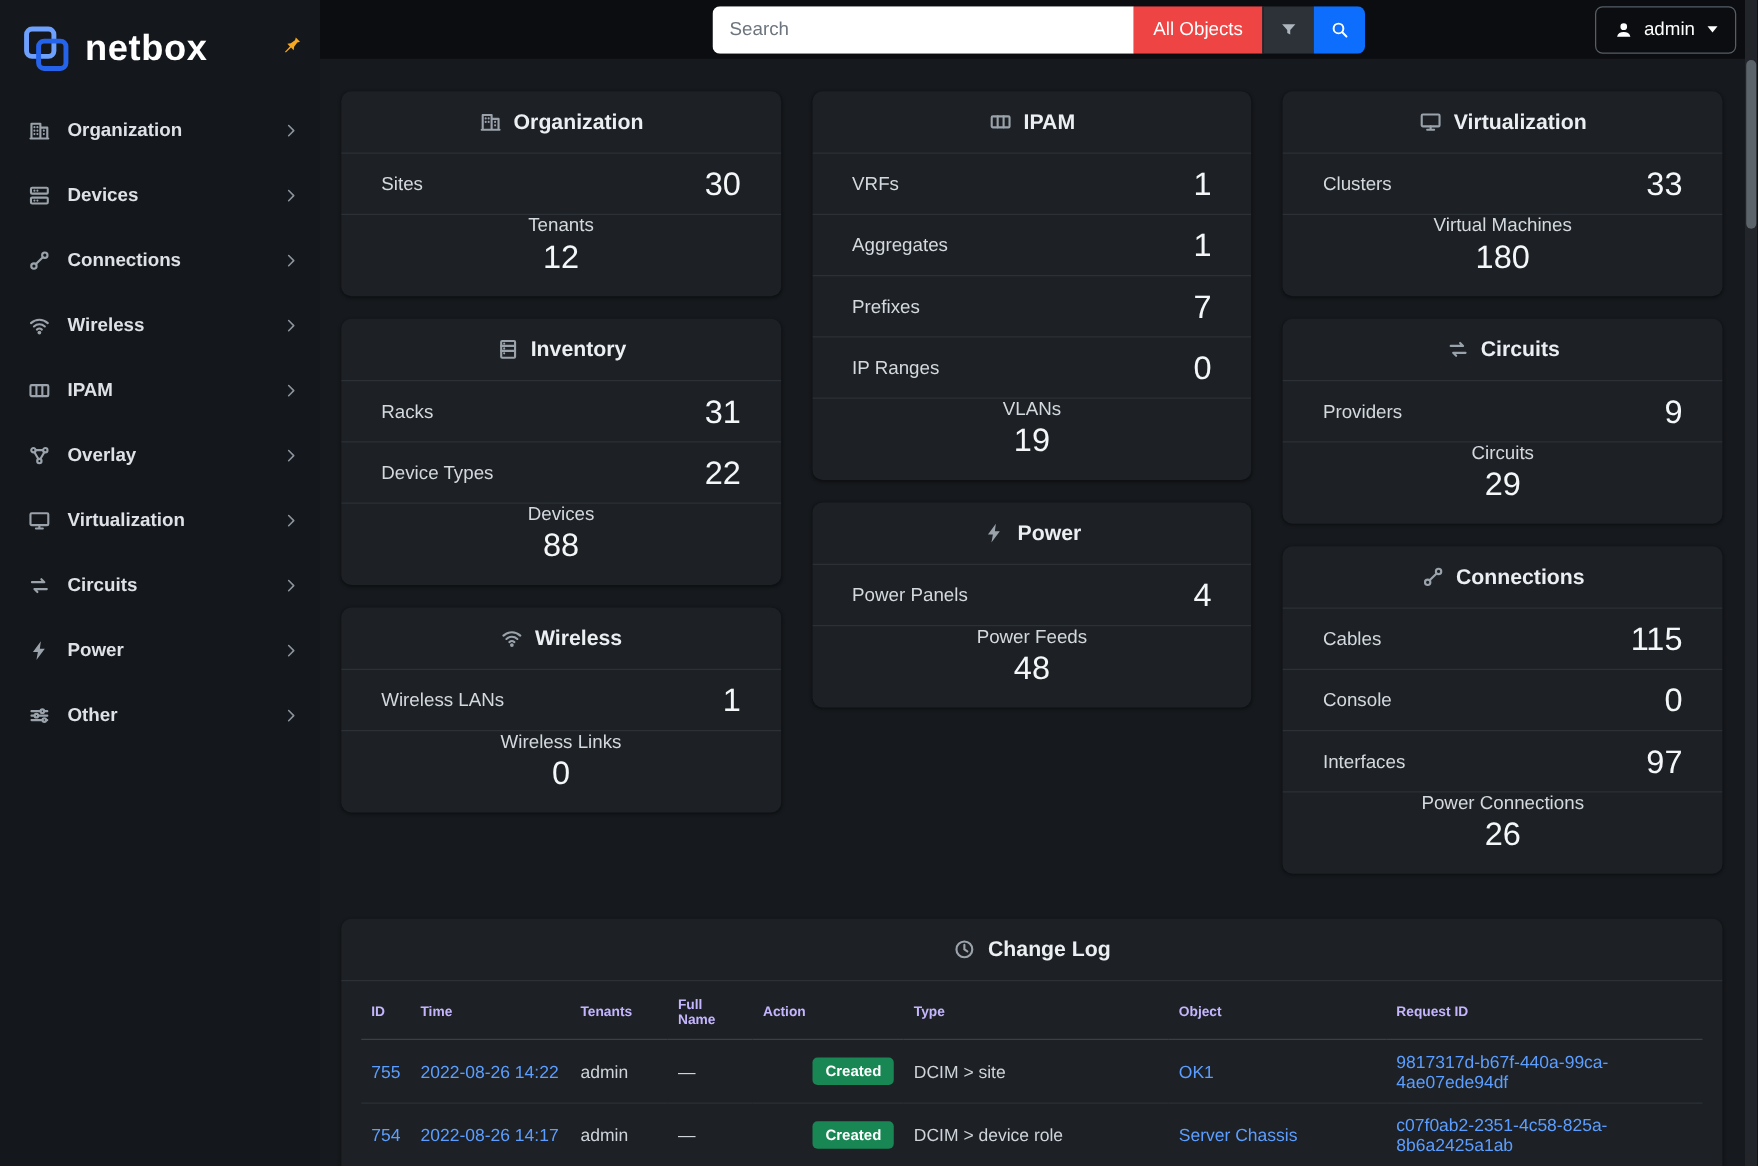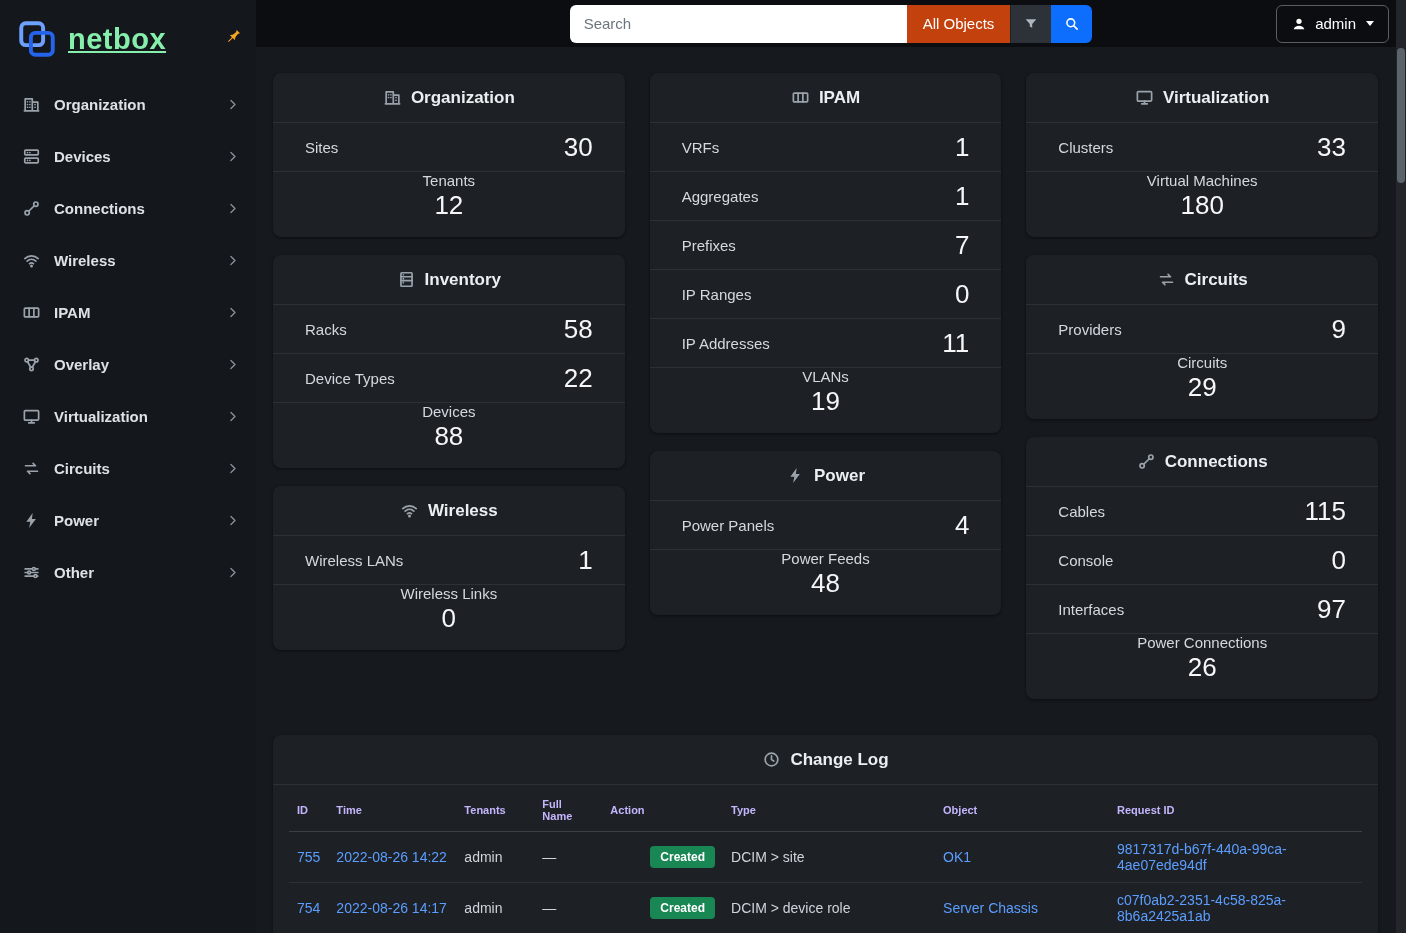--- a/index.html
+++ b/index.html
@@ -18,42 +18,42 @@
     --card-bg: #1d2126;
     --divider: #2b3136;
   }
 
   .app { display: flex; width: 1406px; height: 933px; }
 
   
   .sidebar { width: 256px; flex-shrink: 0; background: var(--sidebar-bg); height: 100%; }
   .logo-row { position: relative; display: flex; align-items: center; height: 78px; padding: 0 16px; }
   .logo-mark { width: 42px; height: 42px; }
-  .logo-text { color: #86efac; font-size: 29px; font-weight: 700; letter-spacing: .5px; margin-left: 10px; text-decoration: underline; }
+  .logo-text { color: #ffffff; font-size: 29px; font-weight: 700; letter-spacing: .5px; margin-left: 10px; }
   .pin-btn { position: absolute; right: 14px; top: 28px; color: var(--pin-orange); cursor: pointer; line-height: 0; }
 
   .nav-item { display: flex; align-items: center; height: 52px; padding: 0 16px 0 22px; cursor: pointer; }
   .nav-item .ic { color: #9aa3ab; margin-right: 13px; width: 19px; height: 19px; flex-shrink: 0; }
   .nav-label { flex: 1; font-size: 15px; font-weight: 600; color: #dee2e6; }
   .chev { width: 15px; height: 15px; color: #8b949e; }
 
   .ic { width: 20px; height: 20px; display: inline-block; }
   .ic path, .ic rect, .ic circle { vector-effect: non-scaling-stroke; }
 
   
   .main { flex: 1; display: flex; flex-direction: column; background: var(--bg); position: relative; overflow: hidden; }
 
   .topbar { height: 47px; flex-shrink: 0; background: var(--topbar-bg); display: flex; align-items: center; padding: 0 17px; }
   .topbar .spacer { flex: 1; }
   .topbar-right { flex: 1; display: flex; justify-content: flex-end; }
 
   .search-group { display: flex; height: 38px; border-radius: 6px; overflow: hidden; }
   .search-input { width: 337px; border: none; outline: none; background: #ffffff; color: #212529; font-size: 15px; padding: 0 14px; font-family: "Liberation Sans", sans-serif; }
   .search-input::placeholder { color: #6c757d; }
-  .scope-btn { background: #c2410c; color: #ffffff; border: none; font-size: 15px; padding: 0 16px; cursor: pointer; font-family: "Liberation Sans", sans-serif; }
+  .scope-btn { background: #ef4444; color: #ffffff; border: none; font-size: 15px; padding: 0 16px; cursor: pointer; font-family: "Liberation Sans", sans-serif; }
   .filter-btn { background: #2c3238; color: #adb5bd; border: none; border-left: 1px solid #1e2328; width: 41px; display: flex; align-items: center; justify-content: center; cursor: pointer; }
   .go-btn { background: var(--accent); color: #ffffff; border: none; width: 41px; display: flex; align-items: center; justify-content: center; cursor: pointer; }
 
   .user-btn { display: flex; align-items: center; gap: 8px; height: 38px; padding: 0 14px; border: 1px solid #565e66; border-radius: 6px; background: transparent; color: #ffffff; font-size: 15px; cursor: pointer; font-family: "Liberation Sans", sans-serif; }
   .caret { width: 0; height: 0; border-left: 4.5px solid transparent; border-right: 4.5px solid transparent; border-top: 5px solid #ffffff; margin-left: 2px; }
 
   
   .content { flex: 1; padding: 26px 28px 0 17px; overflow: hidden; }
   .columns { display: flex; gap: 25px; }
   .col { flex: 1; display: flex; flex-direction: column; gap: 18px; }
@@ -268,21 +268,21 @@
             <div class="card-header">
               <svg class="ic" viewBox="0 0 24 24" fill="none" stroke="currentColor" stroke-width="1.7" stroke-linecap="round" stroke-linejoin="round">
                   <rect x="5" y="3.5" width="14" height="17" rx="1"></rect>
                   <path d="M5 8.5h14M5 13.5h14M8 6h.01M8 11h.01M8 16h.01"></path>
                 </svg>
               <span>Inventory</span>
             </div>
             <div class="card-body">
               <div class="stat-row">
                 <span class="stat-label">Racks</span>
-                <a class="stat-value" href="#">58</a>
+                <a class="stat-value" href="#">31</a>
               </div>
               <div class="stat-row">
                 <span class="stat-label">Device Types</span>
                 <a class="stat-value" href="#">22</a>
               </div>
               <div class="stat-row">
                 <span class="stat-label">Devices</span>
                 <a class="stat-value" href="#">88</a>
               </div>
             </div>
@@ -327,24 +327,20 @@
                 <span class="stat-label">Aggregates</span>
                 <a class="stat-value" href="#">1</a>
               </div>
               <div class="stat-row">
                 <span class="stat-label">Prefixes</span>
                 <a class="stat-value" href="#">7</a>
               </div>
               <div class="stat-row">
                 <span class="stat-label">IP Ranges</span>
                 <a class="stat-value" href="#">0</a>
-              </div>
-              <div class="stat-row">
-                <span class="stat-label">IP Addresses</span>
-                <a class="stat-value" href="#">11</a>
               </div>
               <div class="stat-row">
                 <span class="stat-label">VLANs</span>
                 <a class="stat-value" href="#">19</a>
               </div>
             </div>
           </section>
 
           <section class="card">
             <div class="card-header">

